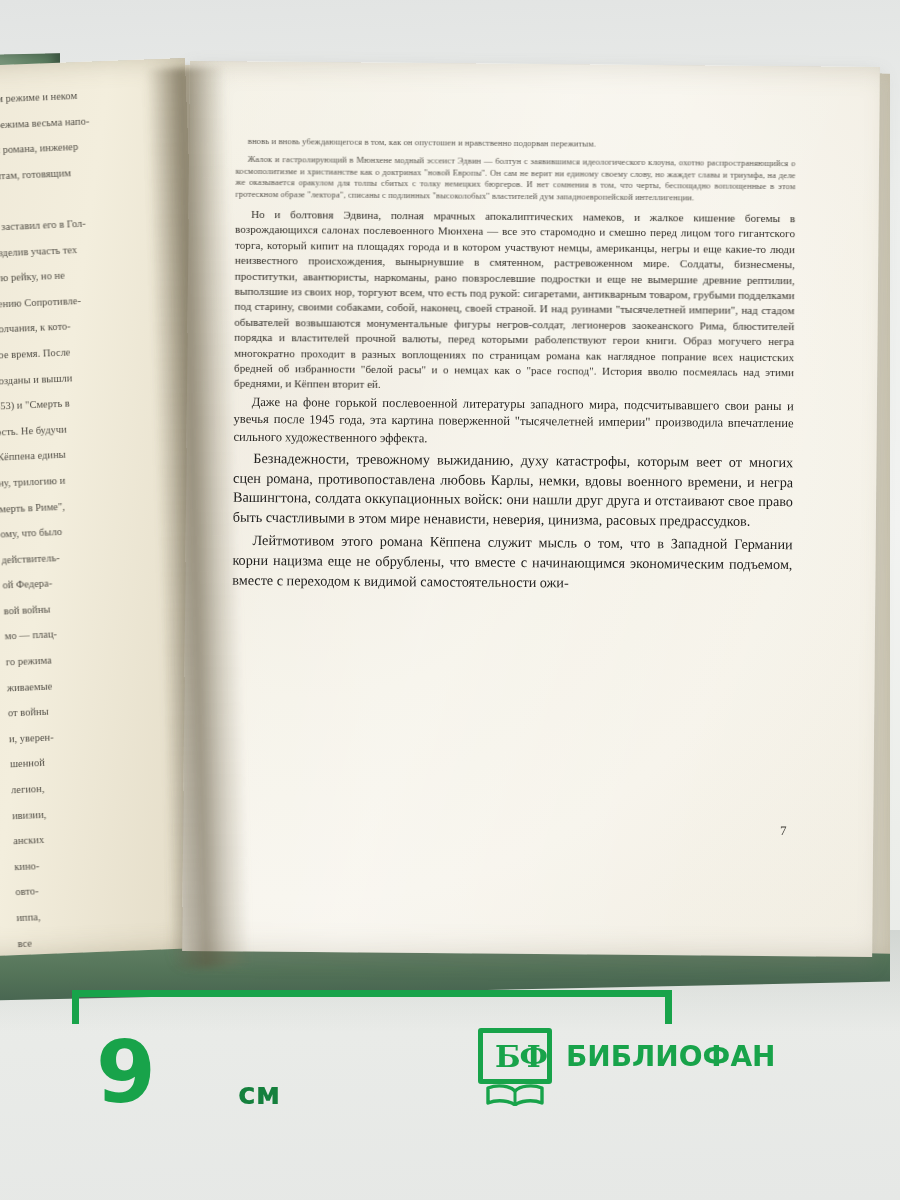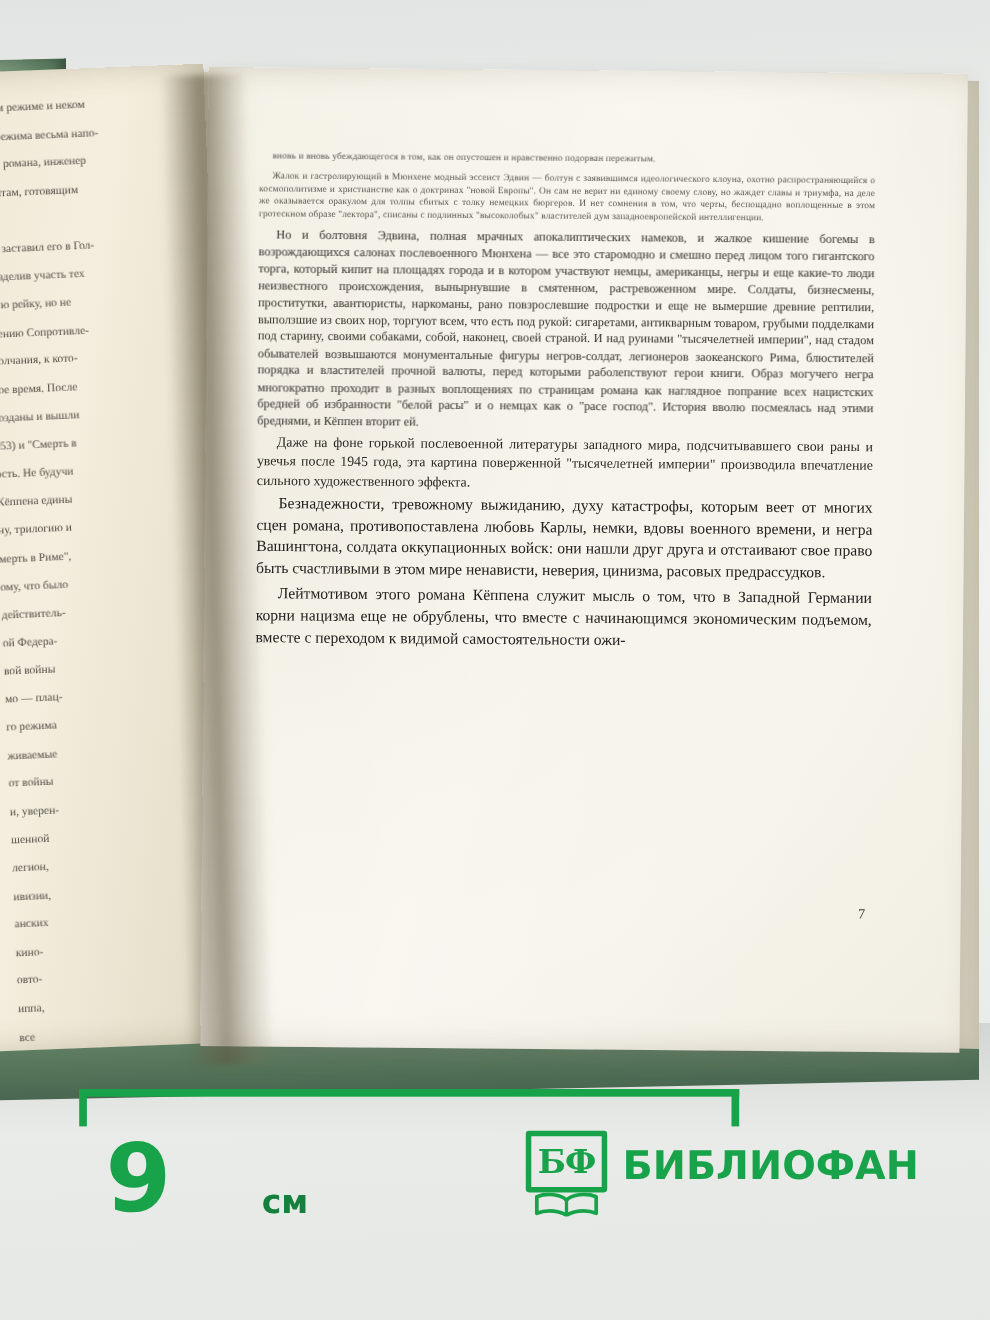--- a/index.html
+++ b/index.html
@@ -230,36 +230,36 @@
     position: absolute;
     left: 0; top: 0;
     width: 74px; height: 56px;
     border: 5px solid #18a34a;
     border-radius: 3px;
     box-sizing: border-box;
     font-family: "DejaVu Serif", serif;
     font-weight: bold;
     font-size: 30px;
     color: #18a34a;
-    text-align: center;
+    text-align: right;
     line-height: 48px;
     letter-spacing: -1px;
   }
   .logo-book {
     position: absolute;
     left: 8px; top: 56px;
     width: 58px; height: 22px;
   }
   .logo-book svg { display:block; }
   .brand-text {
     position: absolute;
     left: 566px; top: 60px;
     font-family: "DejaVu Sans", sans-serif;
     font-weight: bold;
-    font-size: 36px;
+    font-size: 28px;
     color: #18a34a;
     letter-spacing: 0px;
   }
 </style>
 </head>
 <body>
 
 <div class="photo">
 
   <div class="backdrop"></div>

